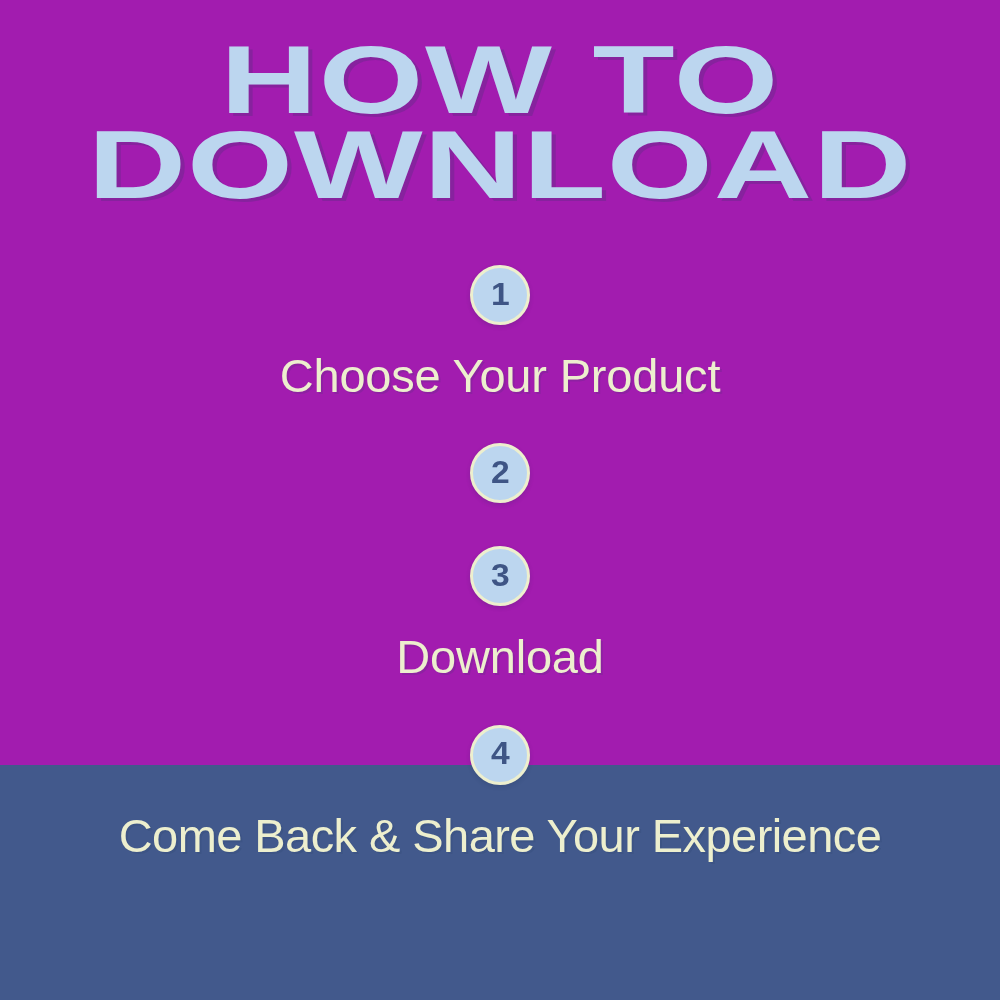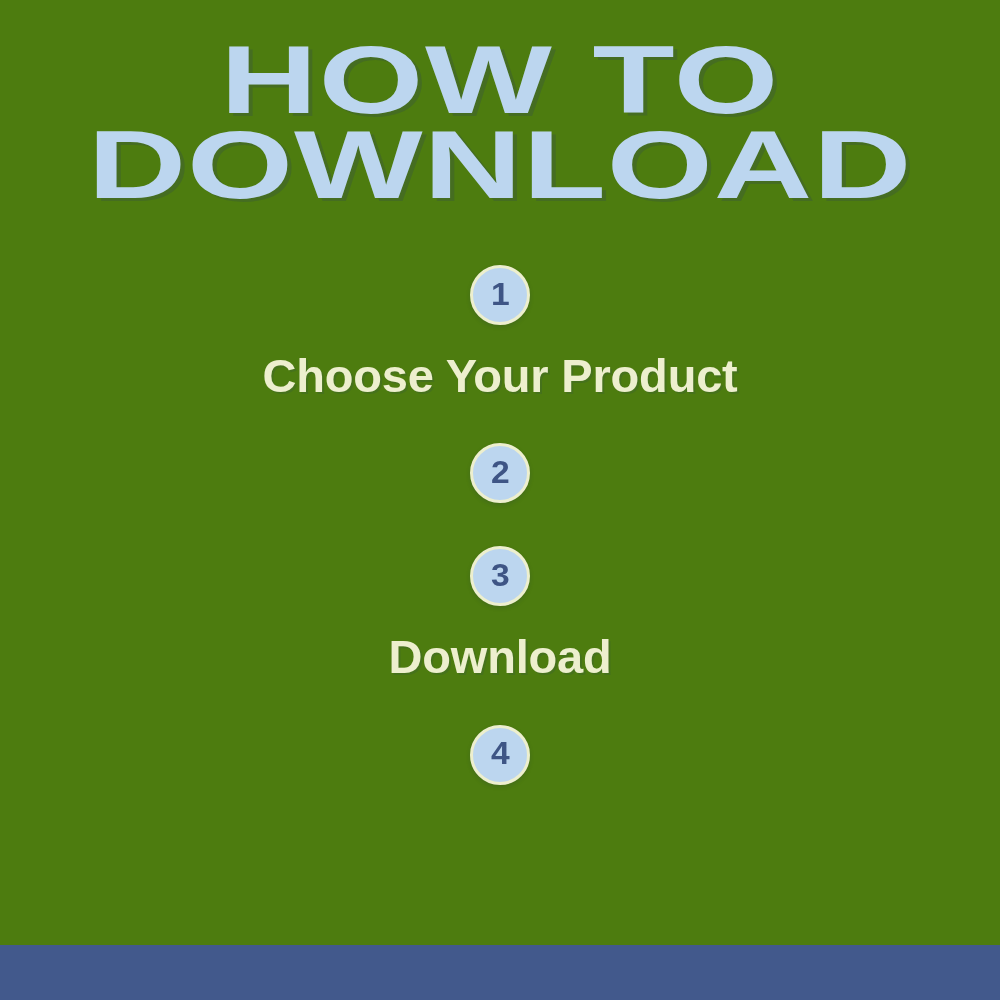--- a/index.html
+++ b/index.html
@@ -11,22 +11,22 @@
     width: 1000px;
     height: 1000px;
     background: #42598C;
     font-family: "Liberation Sans", sans-serif;
     overflow: hidden;
   }
 
   .poster {
     position: relative;
     width: 1000px;
-    height: 945px;
-    background: #4d7c0f;
+    height: 765px;
+    background: #a21caf;
     box-sizing: border-box;
     display: flex;
     flex-direction: column;
     align-items: center;
   }
 
   
   .title-block {
     position: absolute;
     top: 42px;
@@ -97,21 +97,21 @@
     font-size: 30px;
     line-height: 1;
     transform: scaleX(1.12) scaleY(1.05);
     display: block;
     margin-top: -1px;
   }
 
   .step-label {
     color: #EDEFCE;
     font-family: "Liberation Sans", sans-serif;
-    font-weight: 700;
+    font-weight: 400;
     font-size: 47px;
     line-height: 1.05;
     letter-spacing: -0.004em;
     margin-top: 26px;
     white-space: nowrap;
     text-shadow: 2px 2px 0 rgba(40,60,100,0.16);
   }
 
   .step-label.wide {
     font-size: 47px;
@@ -152,17 +152,18 @@
       <div class="badge">
         <span class="badge-num">3</span>
       </div>
       <div class="step-label">Download</div>
     </div>
 
     <div class="step">
       <div class="badge">
         <span class="badge-num">4</span>
       </div>
+      <div class="step-label wide">Come Back &amp; Share Your Experience</div>
     </div>
 
   </div>
 
 </div>
 
 </body></html>

